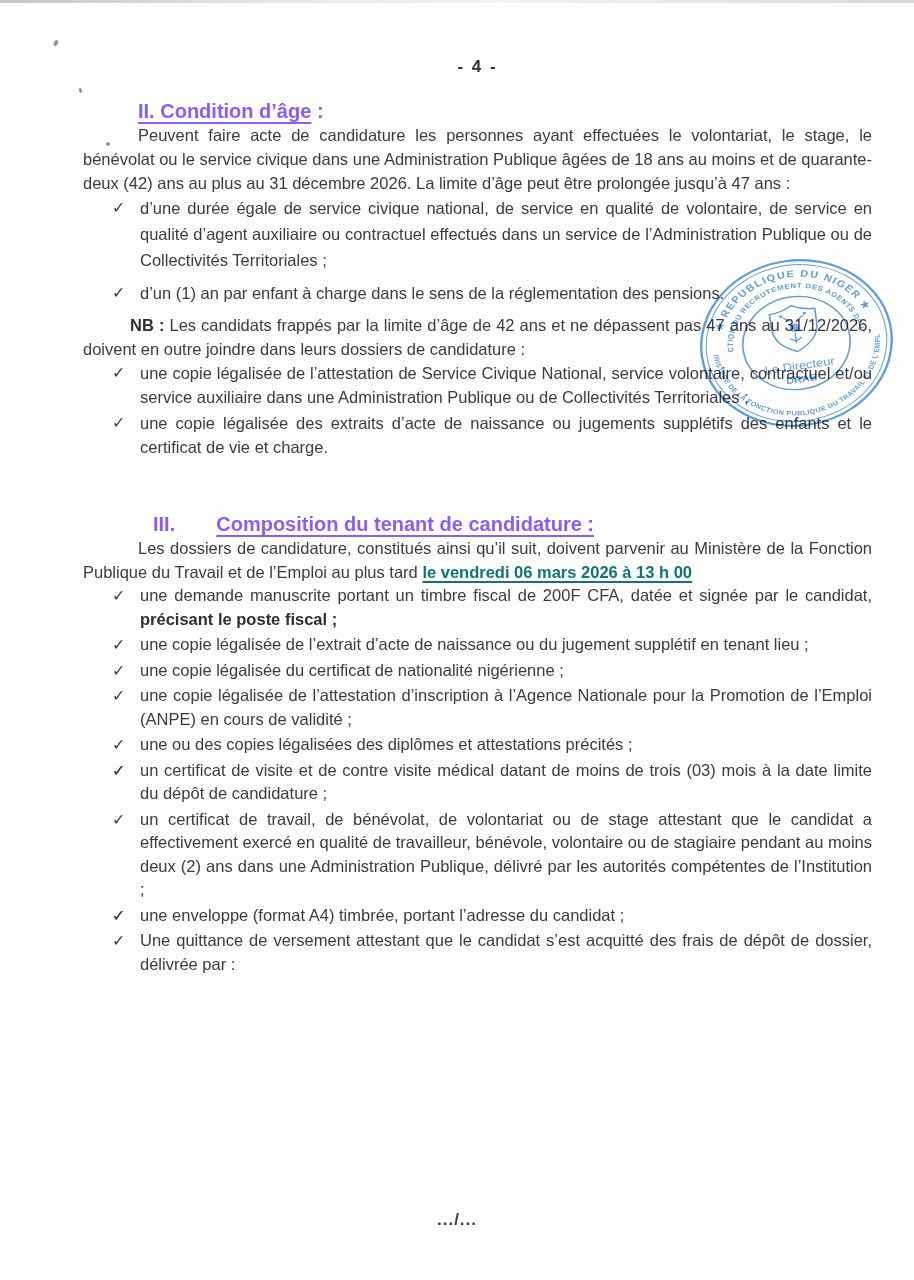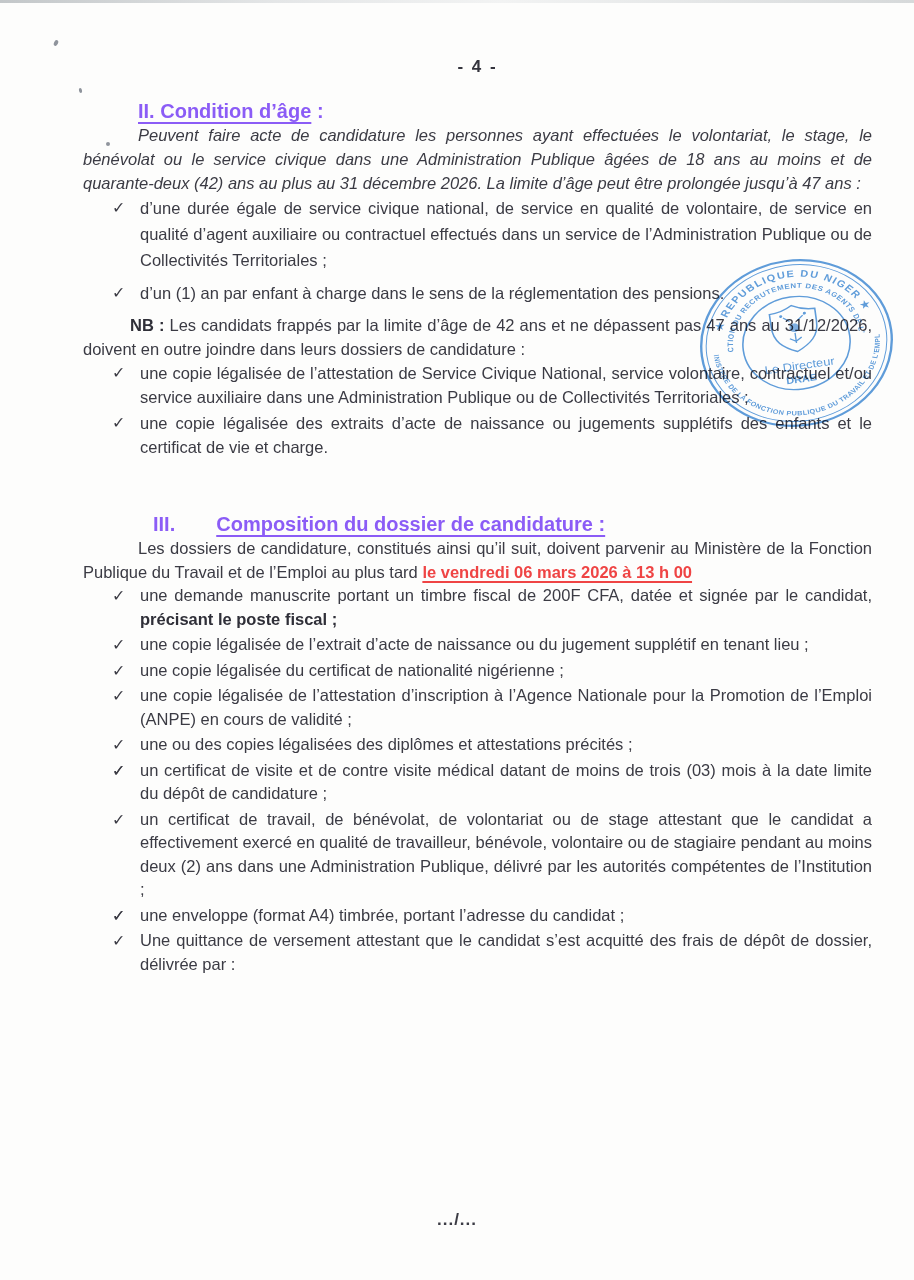--- a/index.html
+++ b/index.html
@@ -26,25 +26,25 @@
     text-align:center;font-weight:bold;font-size:17px;color:#34343d;
     letter-spacing:2px;
   }
   h2{margin:0;padding:0;font-size:20px;color:#8b5cf6;}
   .h2-s2{margin:23px 0 0 55px;}
   .hu{text-decoration:underline;text-underline-offset:4px;text-decoration-thickness:2px;}
   .h3-row{margin:54px 0 0 70px;display:flex;gap:41px;}
   p.para{
     margin:0;font-size:16.5px;line-height:24px;text-align:justify;
   }
-  .intro2{margin-top:14px;text-indent:55px;font-style:italic;}
+  .intro2{margin-top:14px;text-indent:55px;}
   .nb-para{margin-top:27px;text-indent:47px;}
   .nb-label{font-weight:bold;color:#2f2f38;}
   .intro3{margin-top:15px;text-indent:55px;}
-  .bu{font-weight:bold;text-decoration:underline;text-underline-offset:3px;text-decoration-thickness:2px;color:#ef4444;}
+  .bu{font-weight:bold;text-decoration:underline;text-underline-offset:3px;text-decoration-thickness:2px;color:#0f766e;}
   ul.checklist{
     list-style:none;margin:0;padding:0;font-size:16.5px;
   }
   ul.checklist li{
     position:relative;padding-left:57px;text-align:justify;
   }
   ul.checklist li .check{
     position:absolute;left:29px;top:0;font-size:16px;color:#3b3b44;
   }
   .list-s2{margin-top:17px;}
@@ -89,21 +89,21 @@
 
   <p class="para nb-para"><span class="nb-label">NB :</span><span> Les candidats frappés par la limite d’âge de 42 ans et ne dépassent pas 47 ans au 31/12/2026, doivent en outre joindre dans leurs dossiers de candidature :</span></p>
 
   <ul class="checklist list-nb">
     <li><span class="check">✓</span><span>une copie légalisée de l’attestation de Service Civique National, service volontaire, contractuel et/ou service auxiliaire dans une Administration Publique ou de Collectivités Territoriales ;</span></li>
     <li><span class="check">✓</span><span>une copie légalisée des extraits d’acte de naissance ou jugements supplétifs des enfants et le certificat de vie et charge.</span></li>
   </ul>
 
   <div class="h3-row">
     <h2>III.</h2>
-    <h2 class="hu">Composition du dossier de candidature :</h2>
+    <h2 class="hu">Composition du tenant de candidature :</h2>
   </div>
 
   <p class="para intro3"><span>Les dossiers de candidature, constitués ainsi qu’il suit, doivent parvenir au Ministère de la Fonction Publique du Travail et de l’Emploi au plus tard </span><span class="bu">le vendredi 06 mars 2026 à 13 h 00</span></p>
 
   <ul class="checklist list-s3">
     <li><span class="check">✓</span><span>une demande manuscrite portant un timbre fiscal de 200F CFA, datée et signée par le candidat, </span><span class="li-bold">précisant le poste fiscal ;</span></li>
     <li><span class="check">✓</span><span>une copie légalisée de l’extrait d’acte de naissance ou du jugement supplétif en tenant lieu ;</span></li>
     <li><span class="check">✓</span><span>une copie légalisée du certificat de nationalité nigérienne ;</span></li>
     <li><span class="check">✓</span><span>une copie légalisée de l’attestation d’inscription à l’Agence Nationale pour la Promotion de l’Emploi (ANPE) en cours de validité ;</span></li>
     <li><span class="check">✓</span><span>une ou des copies légalisées des diplômes et attestations précités ;</span></li>

